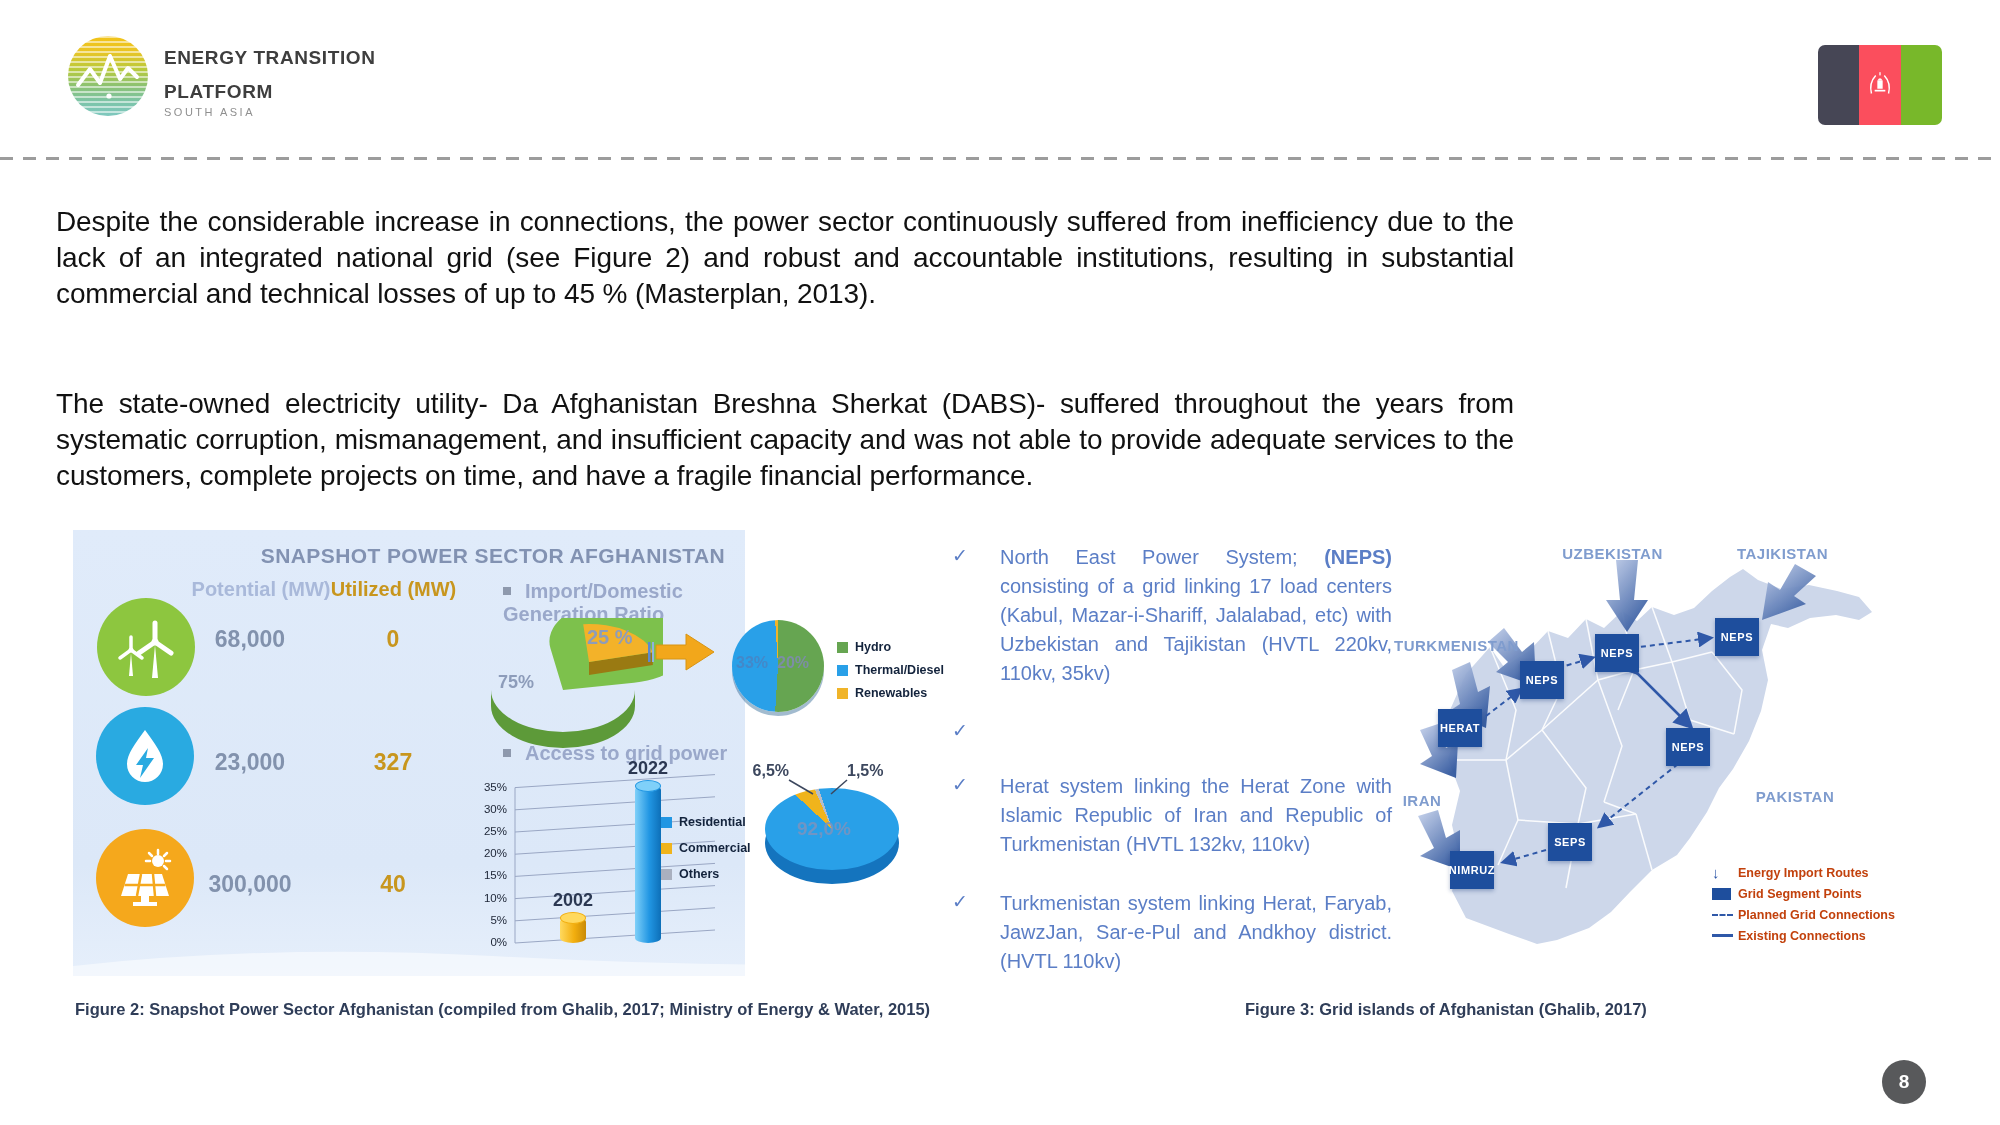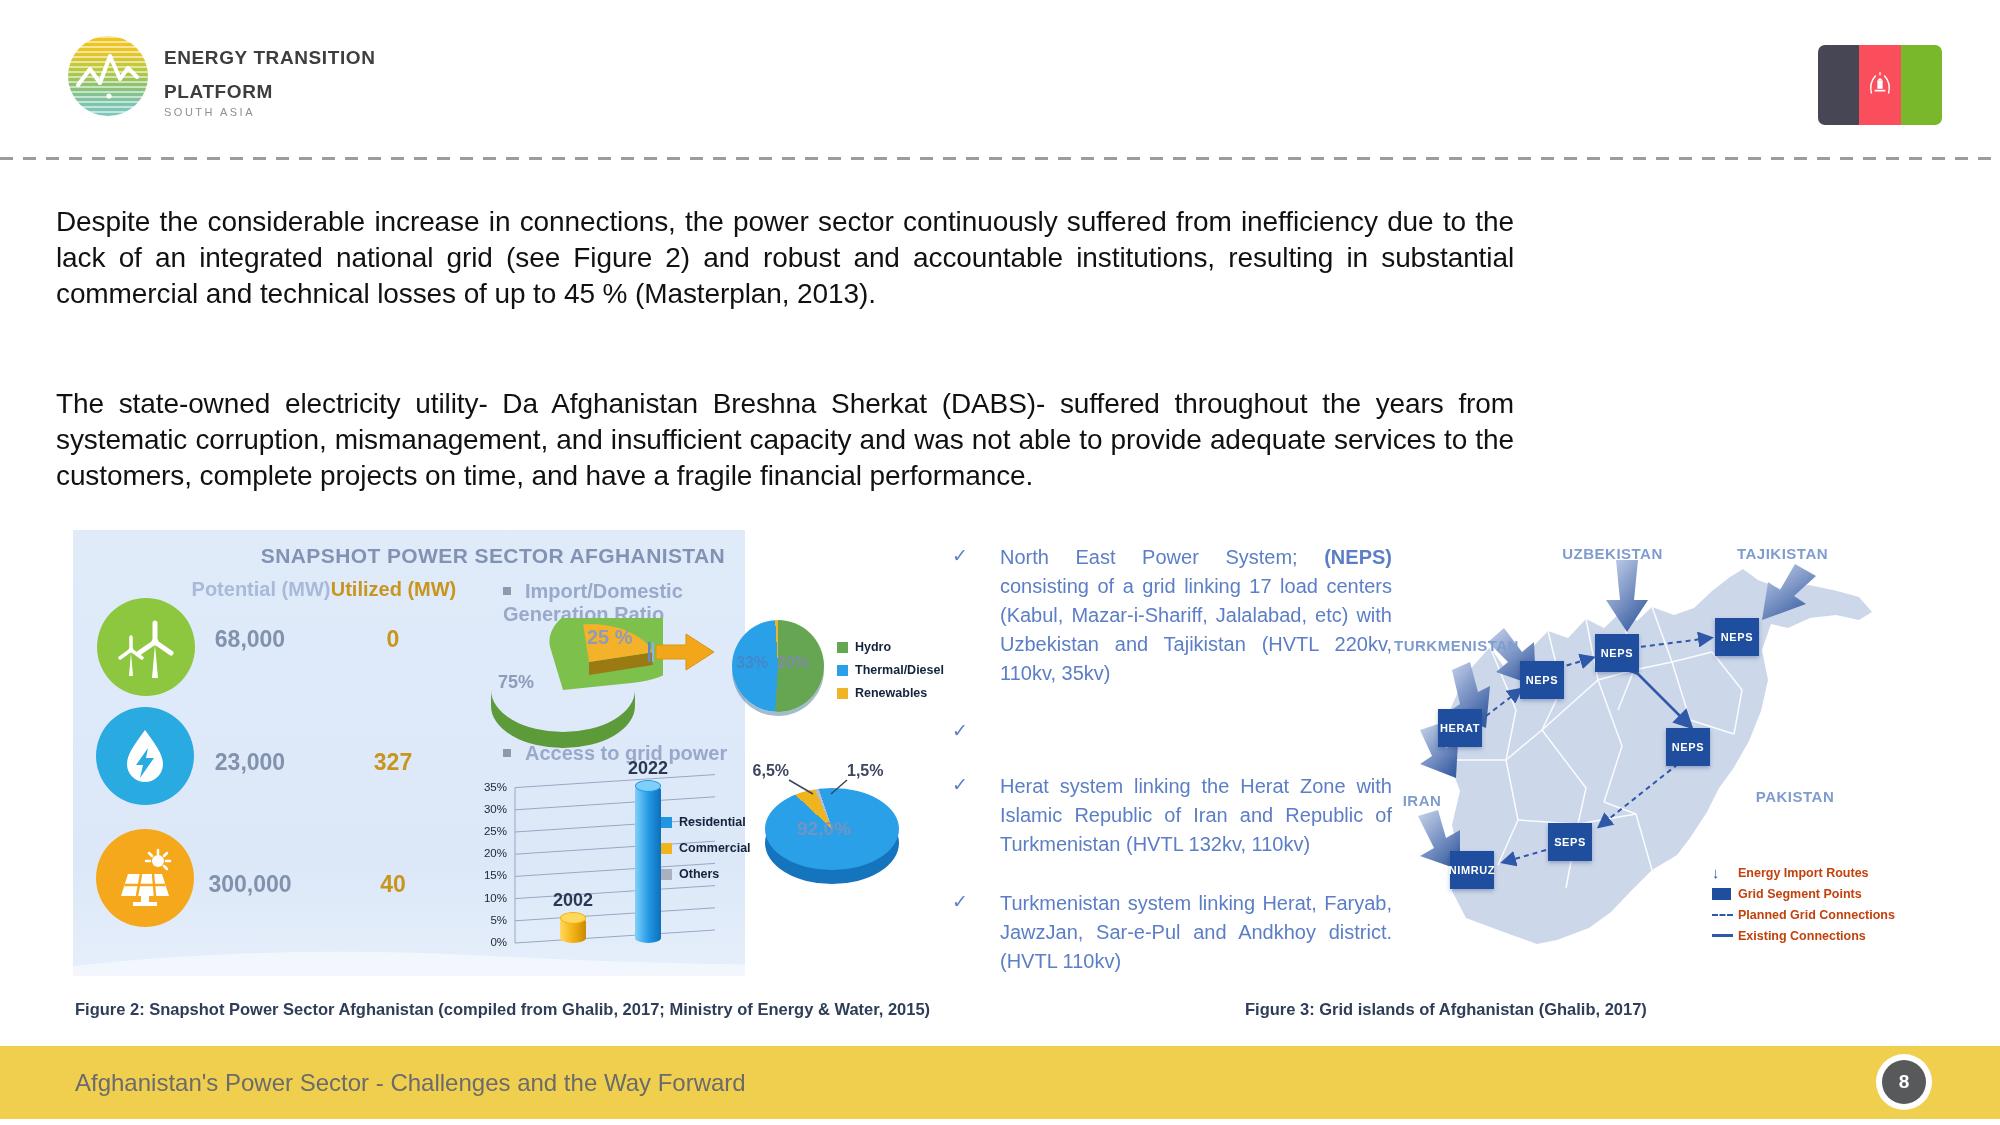--- a/index.html
+++ b/index.html
@@ -431,20 +431,17 @@
             <span class="solid"></span>
           </span>
         <span class="lt">Existing Connections</span>
         </div>
     </div>
   </div>
 
   <div class="caption cap2">Figure 2: Snapshot Power Sector Afghanistan (compiled from Ghalib, 2017; Ministry of Energy &amp; Water, 2015)</div>
   <div class="caption cap3">Figure 3: Grid islands of Afghanistan (Ghalib, 2017)</div>
 
-  <div class="footer">
-    <div class="footer-title">Afghanistan's Power Sector - Challenges and the Way Forward</div>
-  </div>
   <div class="page-circle">
     <div class="page-inner">8</div>
   </div>
 
 </div>
 
 </body></html>

